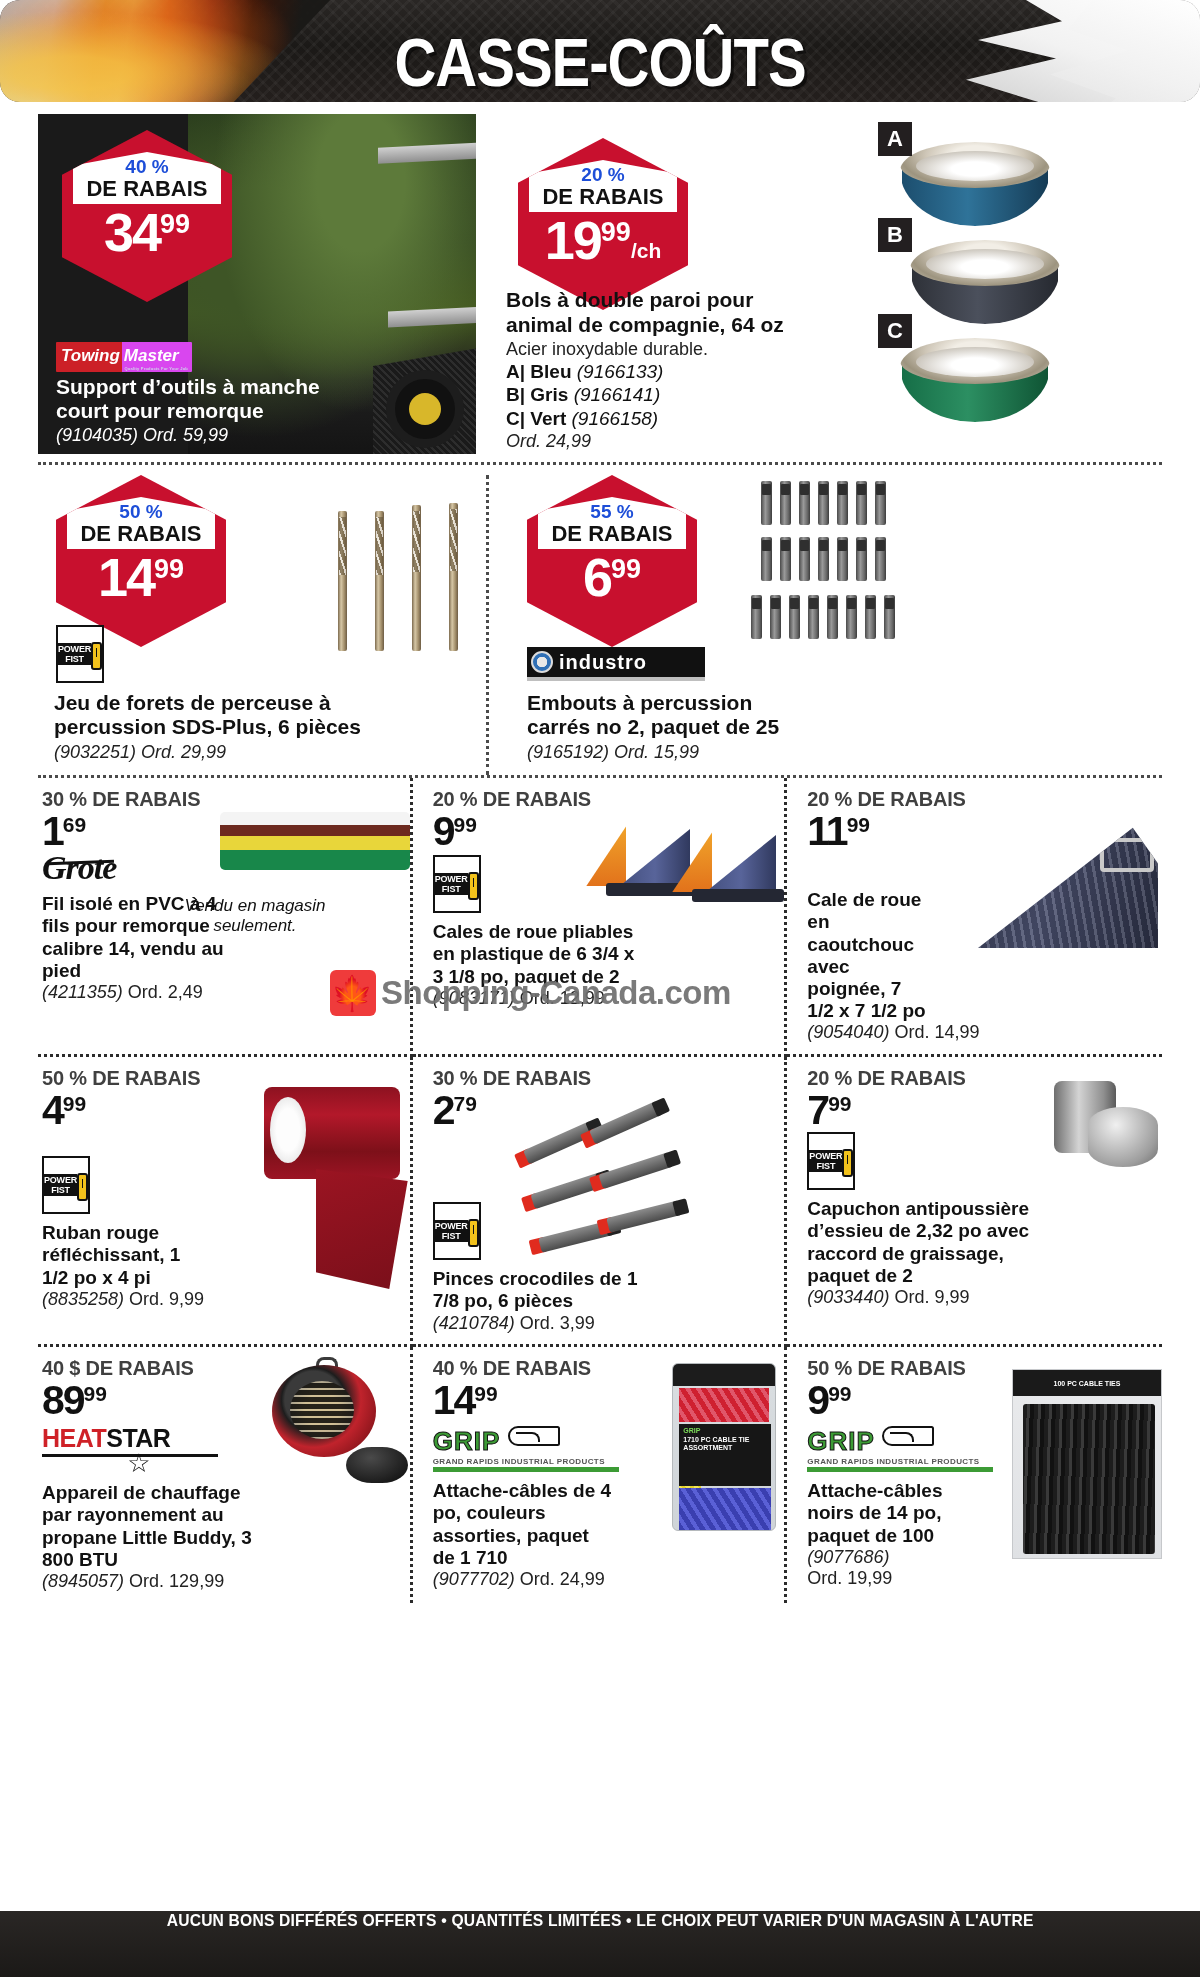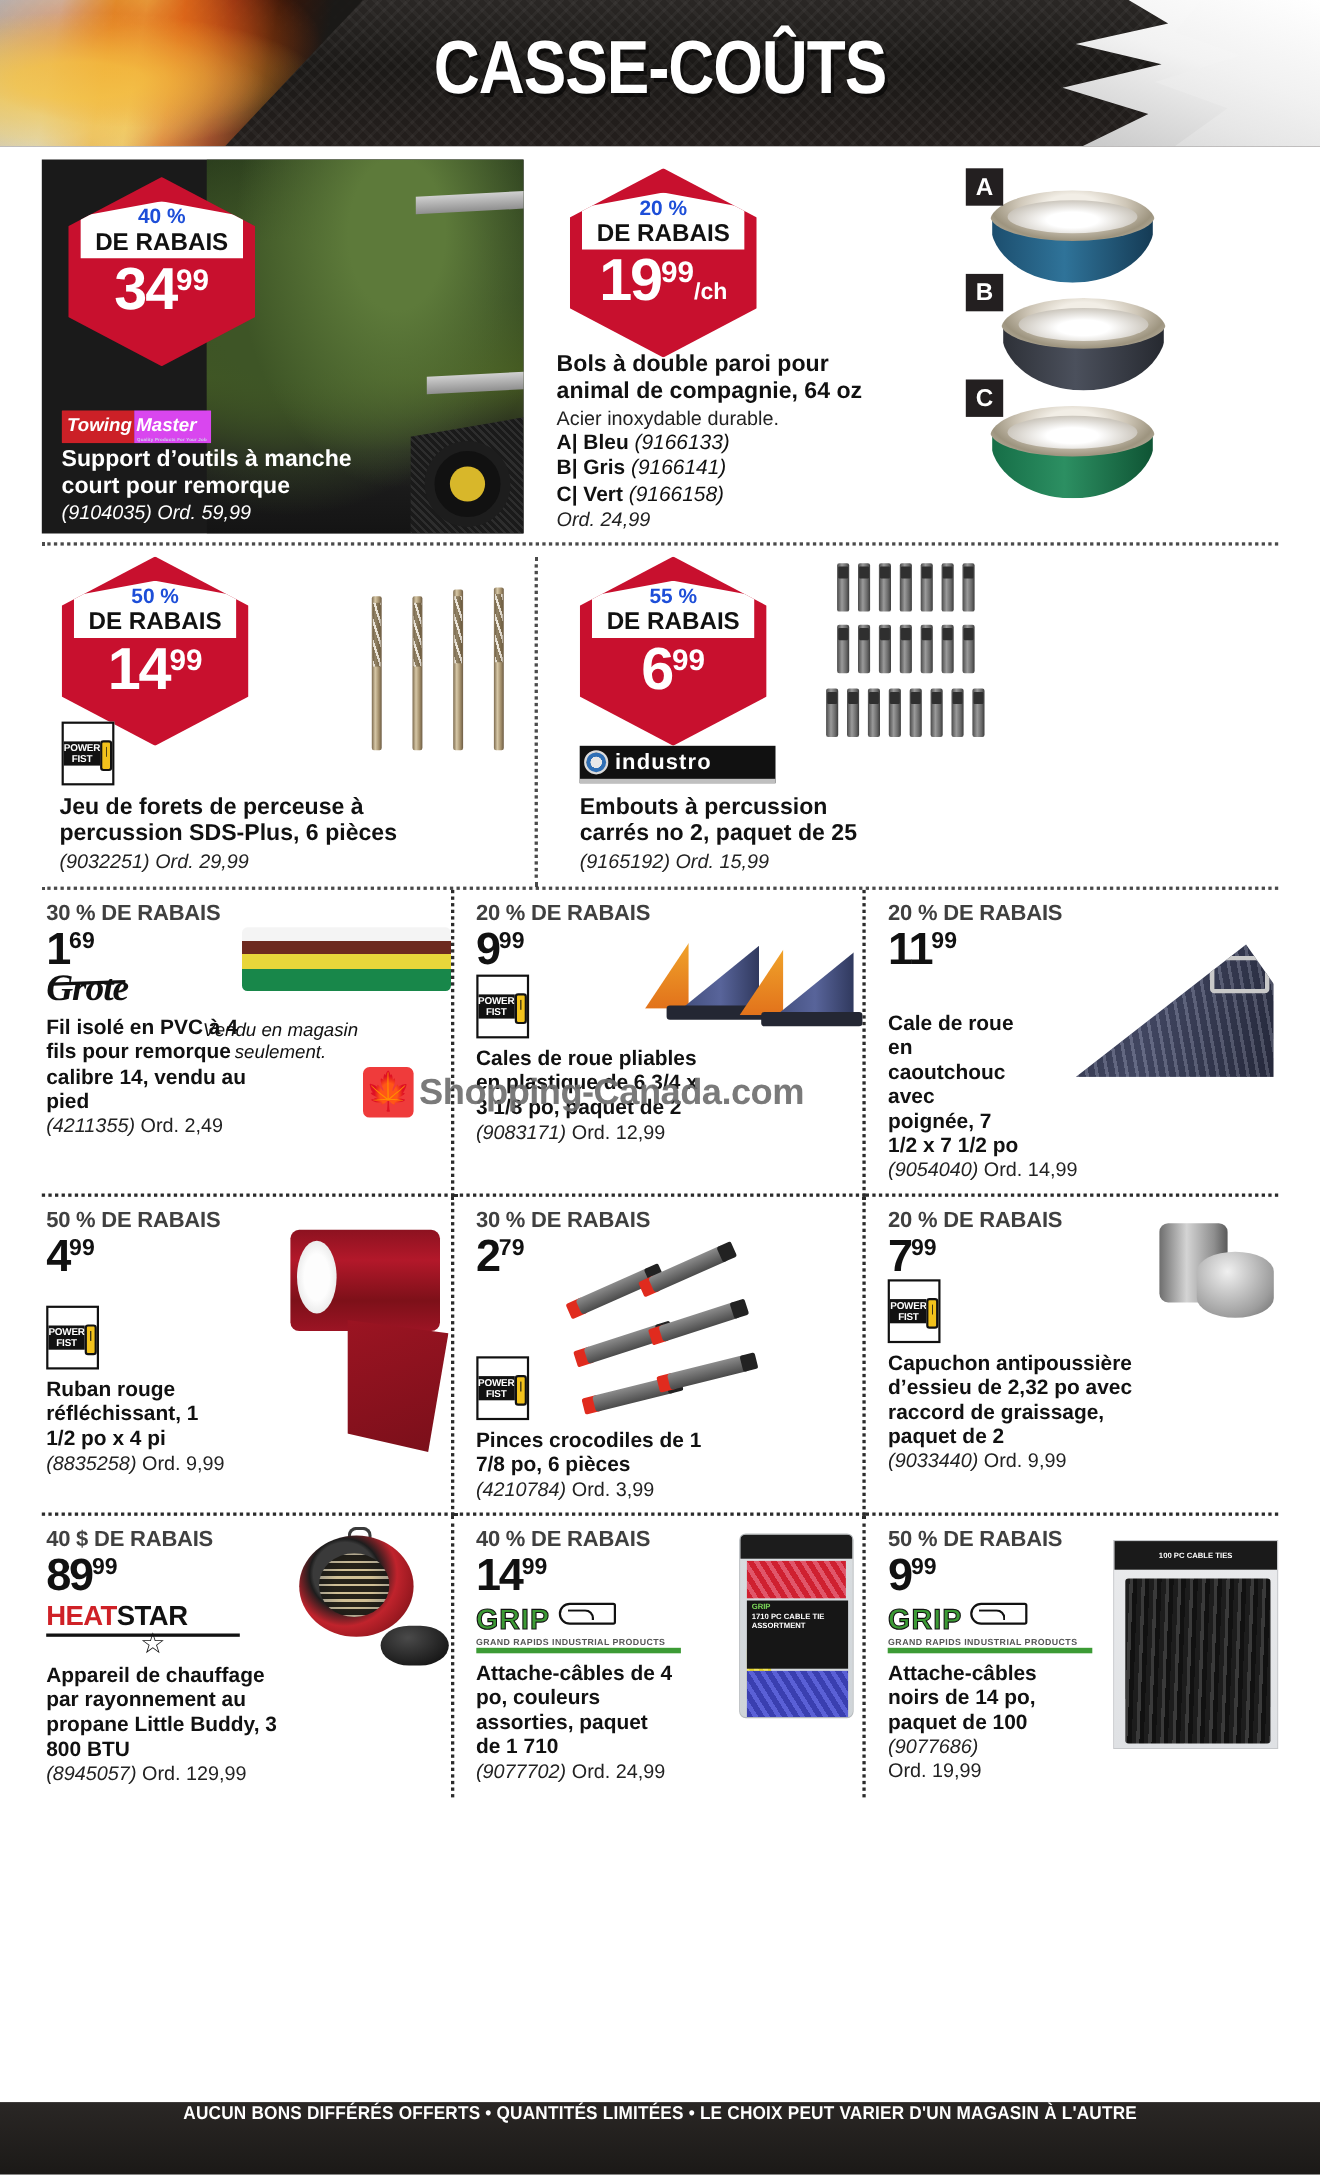--- a/index.html
+++ b/index.html
@@ -4,26 +4,27 @@
 <style>
   * { box-sizing: border-box; margin: 0; padding: 0; }
   body {
     width: 1200px; height: 1977px;
     font-family: "Liberation Sans", sans-serif;
     background: #fff; position: relative; overflow: hidden;
   }
 
   
   .header {
-    position: relative; height: 133px; width: 1200px;
+    position: relative; height: 102px; width: 1200px;
     background:
       repeating-linear-gradient(135deg, rgba(255,255,255,.035) 0 3px, rgba(0,0,0,0) 3px 9px),
       repeating-linear-gradient(45deg, rgba(255,255,255,.03) 0 3px, rgba(0,0,0,0) 3px 9px),
       linear-gradient(180deg,#2a2725 0%,#1b1917 45%,#241f1d 100%);
     overflow: hidden;
+    border-radius: 20px;
   }
   .header-flames {
     position: absolute; left: 0; top: 0; width: 330px; height: 133px;
     background:
       linear-gradient(112deg, rgba(255,240,180,.0) 52%, rgba(0,0,0,0) 52%),
       linear-gradient(100deg, #b9bcc0 0%, #cfd2d6 16%, #e8a93a 30%, #f0c054 38%,
                       #d8641b 48%, #8d2a10 60%, #3a1508 72%, #1b1917 86%);
     clip-path: polygon(0 0, 100% 0, 62% 100%, 0 100%);
     opacity: .96;
   }
@@ -132,21 +133,21 @@
   }
   .logo-towing .lt-a { background:#cc2027; color:#fff; padding: 4px 2px 4px 5px; }
   .logo-towing .lt-b { background:#d946ef; color:#fff; padding: 4px 5px 4px 2px; flex:1;}
   .logo-towing .lt-sub {
     position:absolute; right:4px; bottom:1px; font-size:4px; font-style:normal;
     font-weight:700; color:#cdd6e8; letter-spacing:.2px;
   }
 
   
   .bowls { position:relative; flex:1; height: 340px; }
-  .bowls .badge-wrap { position:absolute; left: 26px; top: 8px; }
+  .bowls .badge-wrap { position:absolute; left: 26px; top: 24px; }
   .bowls .txt { position:absolute; left: 14px; top: 174px; width: 330px; line-height:1.18; }
   .bowls .h1 { font-size: 21px; font-weight: 700; color:#111; }
   .bowls .sub { font-size: 18px; color:#222; margin-top: 1px; }
   .bowls .variant { font-size: 19px; color:#111; margin-top: 1px; }
   .bowls .variant b { font-weight: 700; }
   .bowls .variant i { font-style: italic; font-weight: 400; }
   .bowls .ord { font-size: 18px; color:#222; margin-top:1px; font-style: italic;}
 
   .abc-tag {
     position:absolute; width: 34px; height: 34px; background:#231f20; color:#fff;

